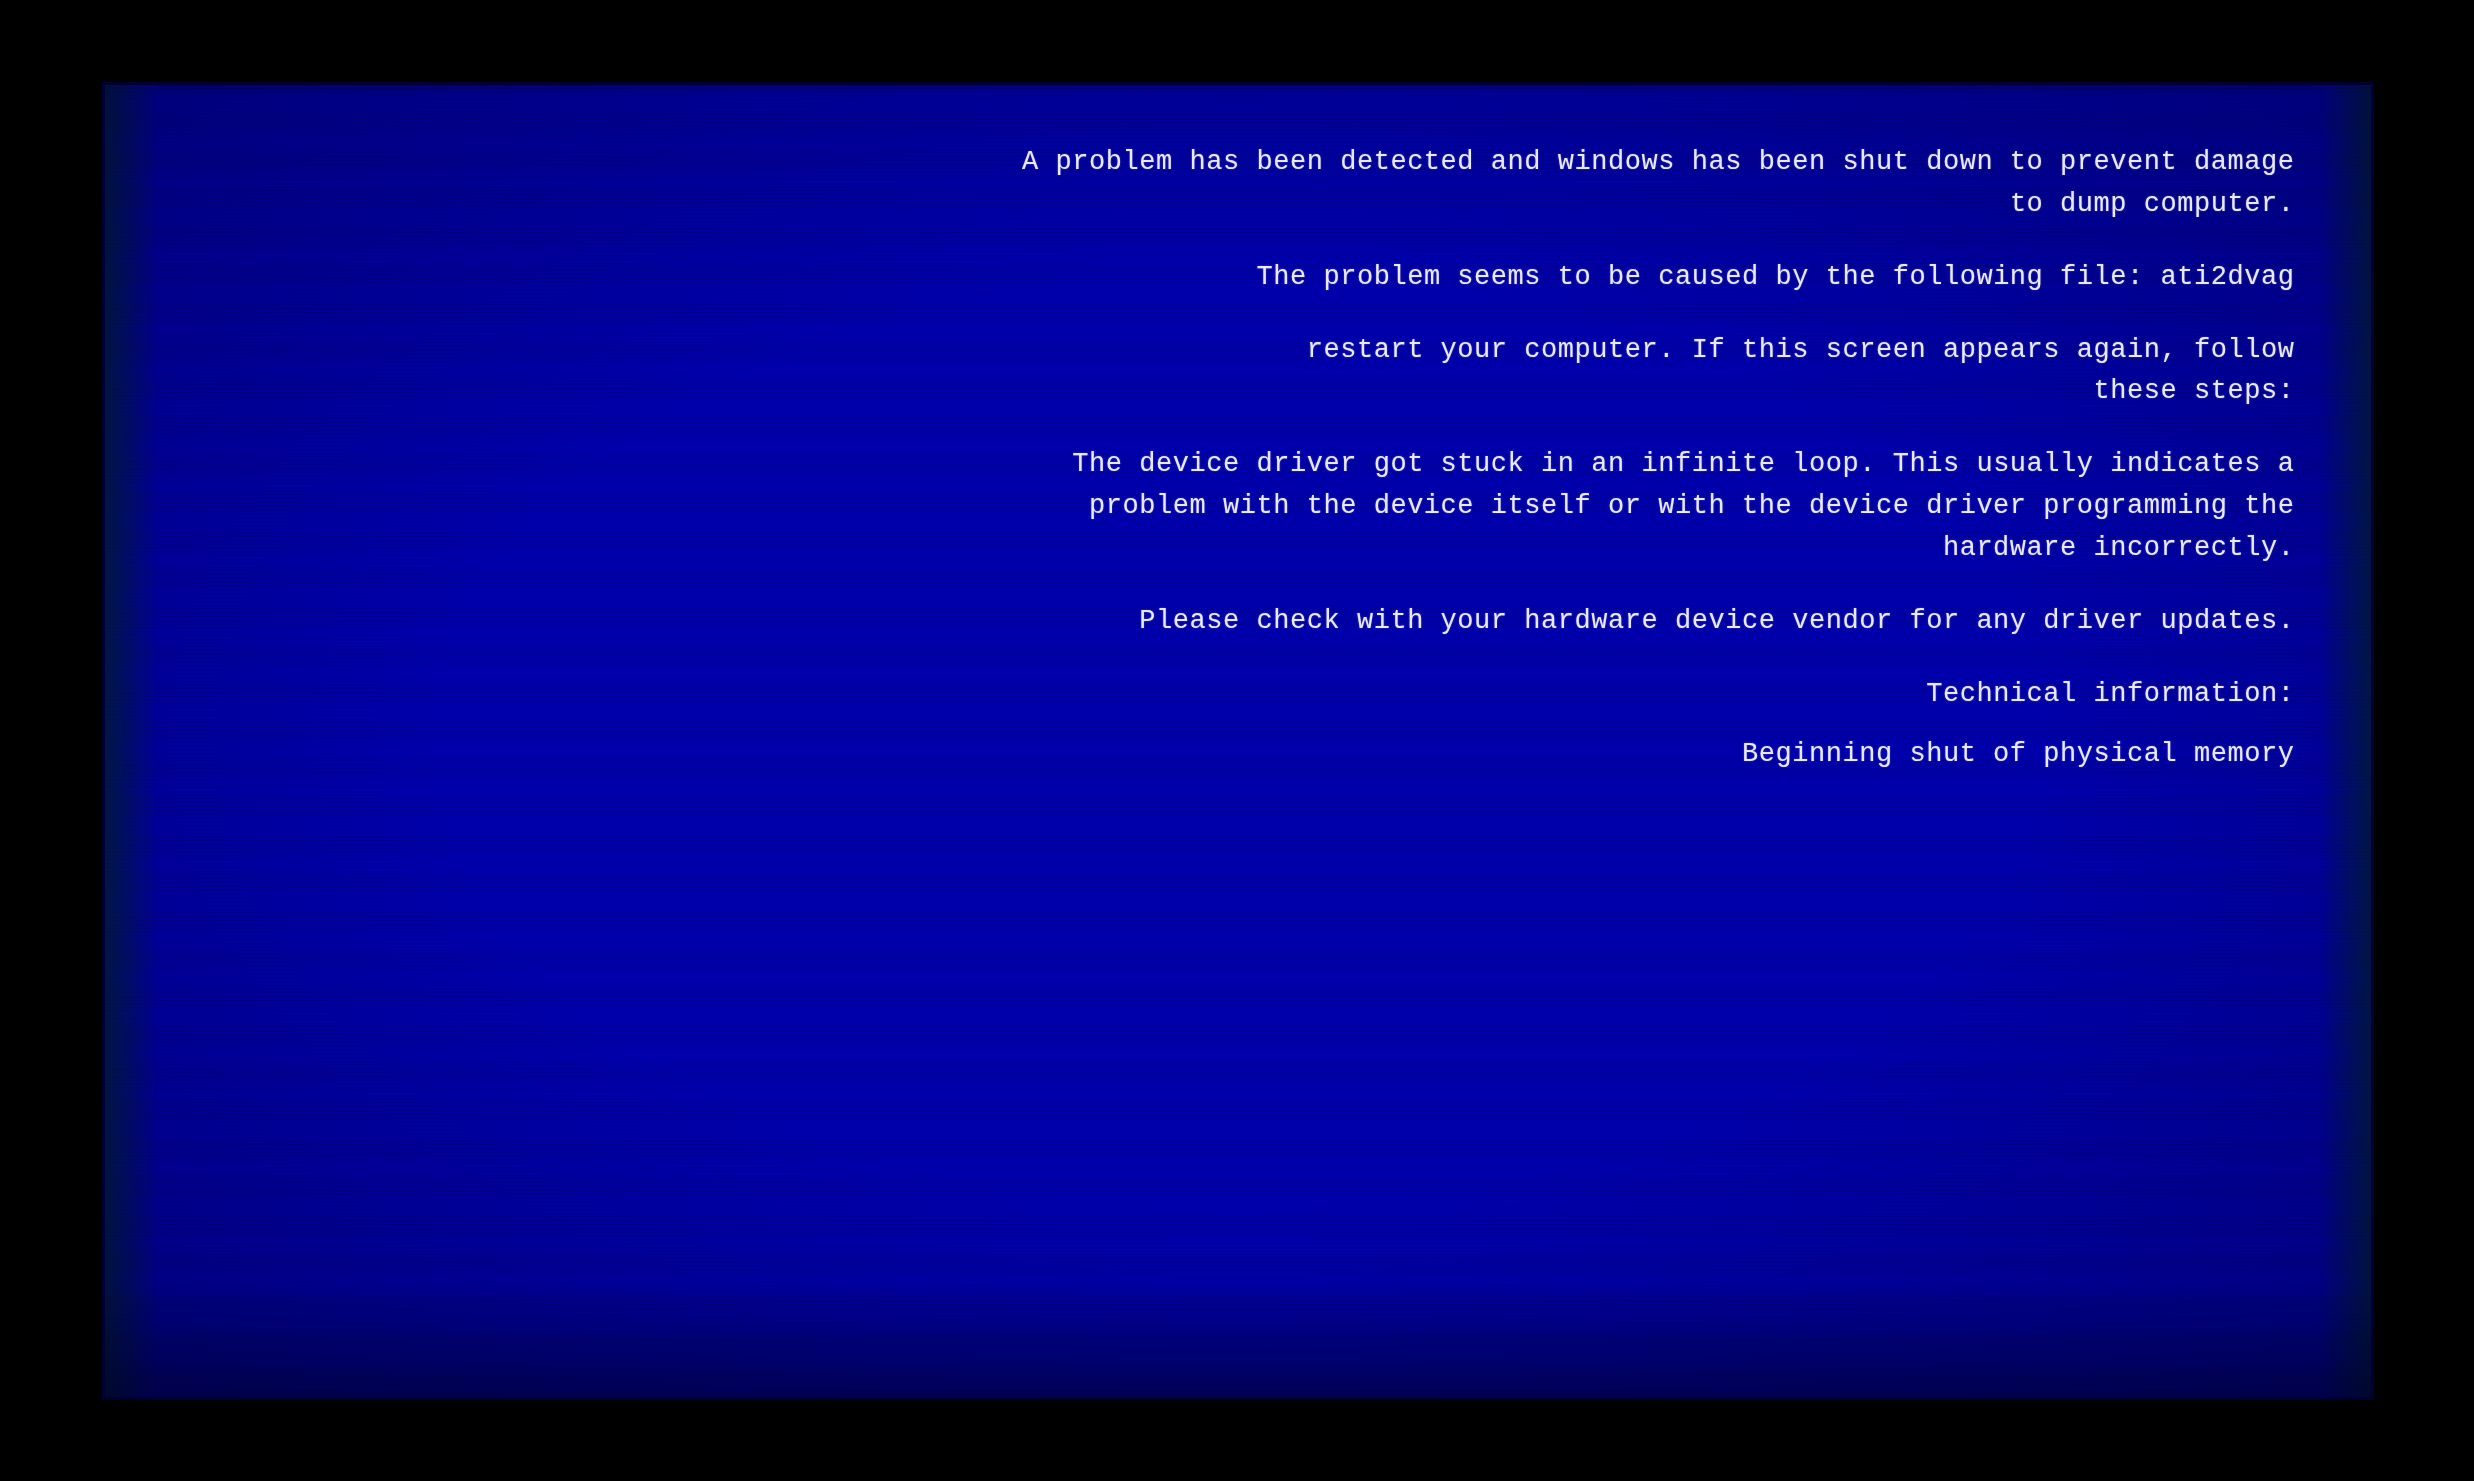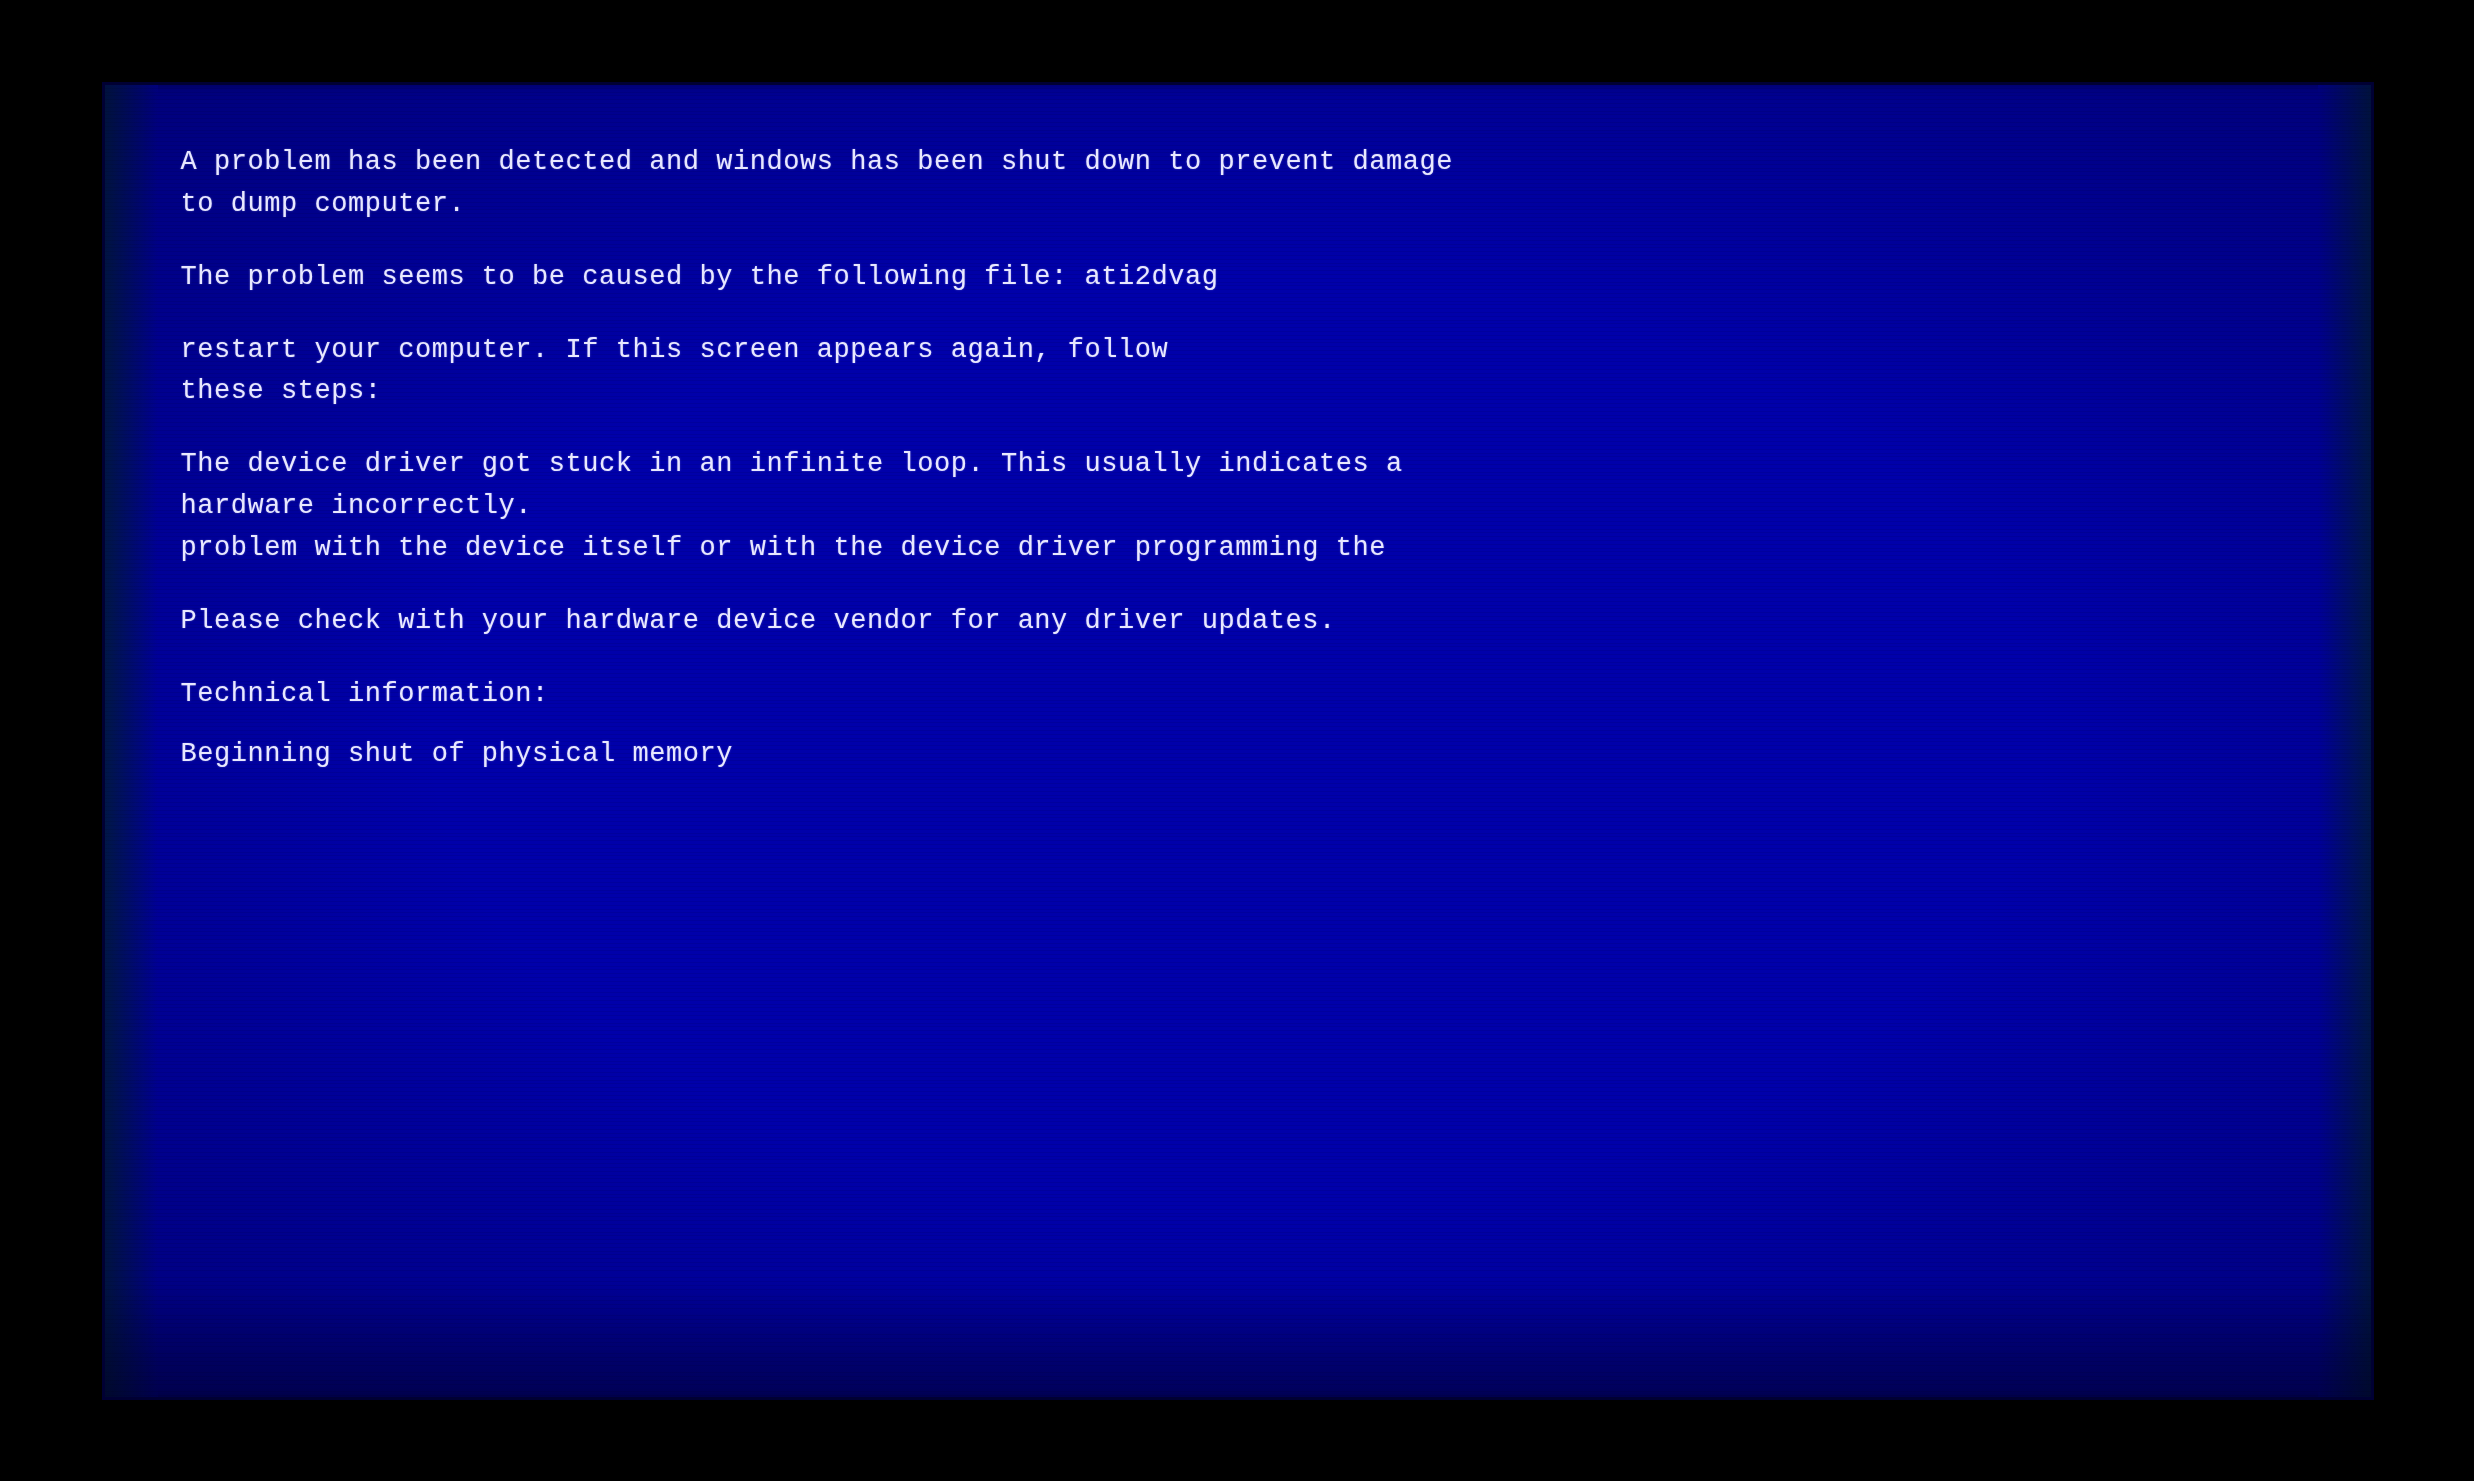--- a/index.html
+++ b/index.html
@@ -34,20 +34,21 @@
       background: #0000AA;
       position: relative;
       display: flex;
       flex-direction: column;
       justify-content: flex-start;
       padding: 57px 76px 57px 76px;
       border: 3.8px solid #000033;
       box-shadow:
         inset 1.9px 1.9px 7.6px rgba(0,0,50,0.3),
         inset -1.9px -1.9px 7.6px rgba(0,0,50,0.2);
+      text-align: right;
     }
 
     
     .bsod-screen::before {
       content: '';
       position: absolute;
       top: 0; left: 0; right: 0; bottom: 0;
       background: radial-gradient(ellipse at center, transparent 50%, rgba(0,0,30,0.35) 100%);
       pointer-events: none;
       z-index: 1;
@@ -147,22 +148,22 @@
         <p>The problem seems to be caused by the following file: ati2dvag</p>
       </div>
 
       <div class="bsod-block">
         <p>restart your computer. If this screen appears again, follow</p>
         <p>these steps:</p>
       </div>
 
       <div class="bsod-block">
         <p>The device driver got stuck in an infinite loop. This usually indicates a</p>
+        <p>problem with the device itself or with the device driver programming the</p>
         <p>hardware incorrectly.</p>
-        <p>problem with the device itself or with the device driver programming the</p>
       </div>
 
       <div class="bsod-block">
         <p>Please check with your hardware device vendor for any driver updates.</p>
       </div>
 
       <div class="bsod-block-sm">
         <p>Technical information:</p>
       </div>
 

